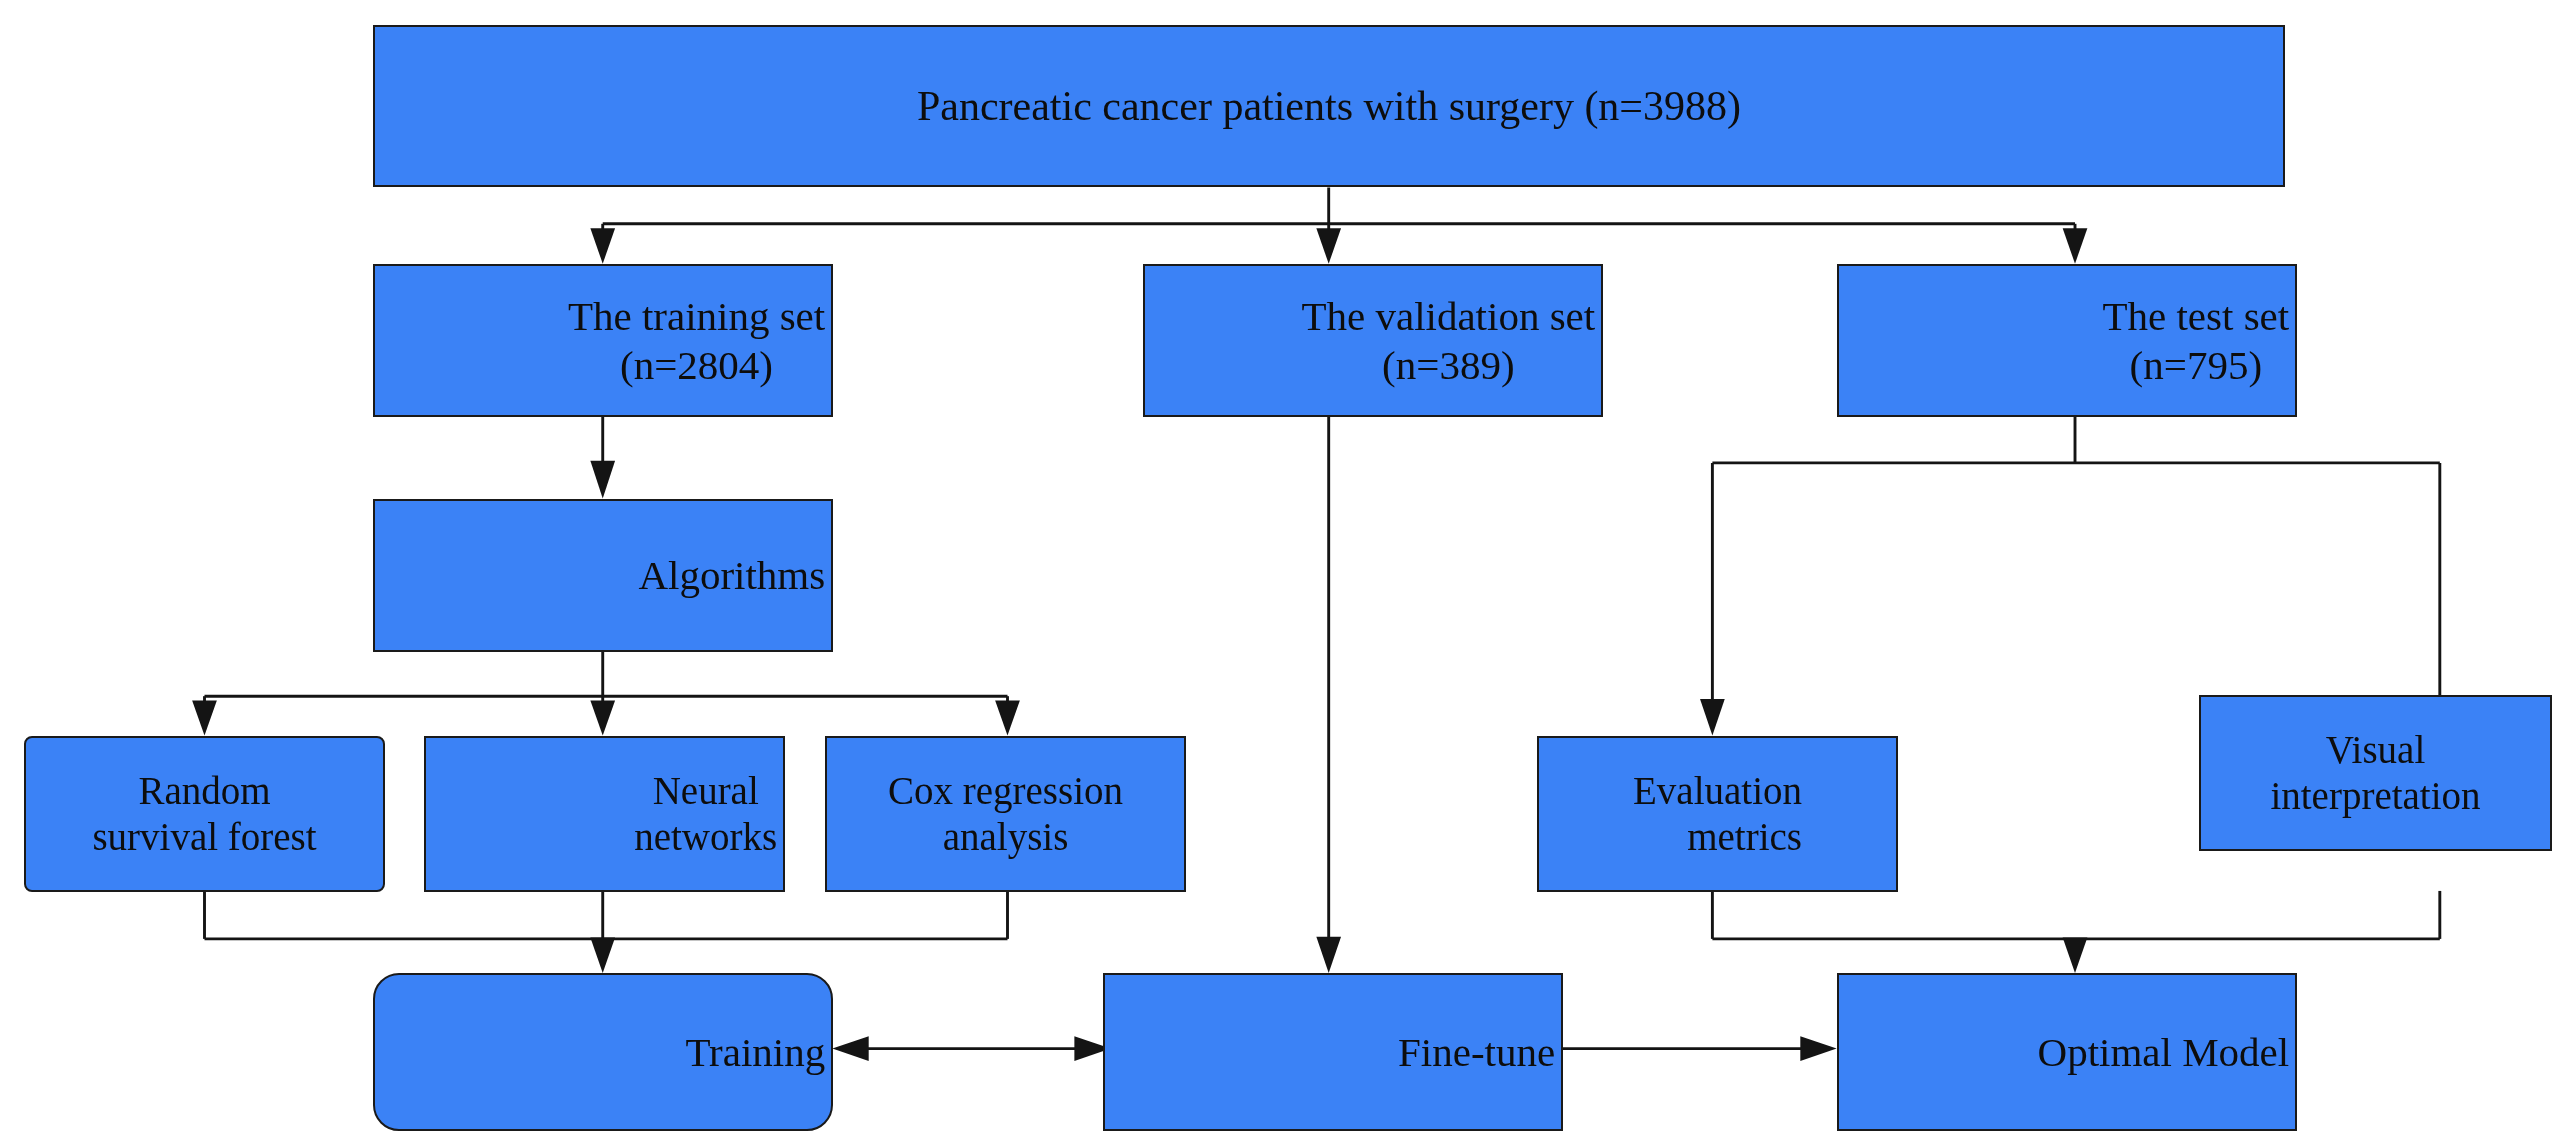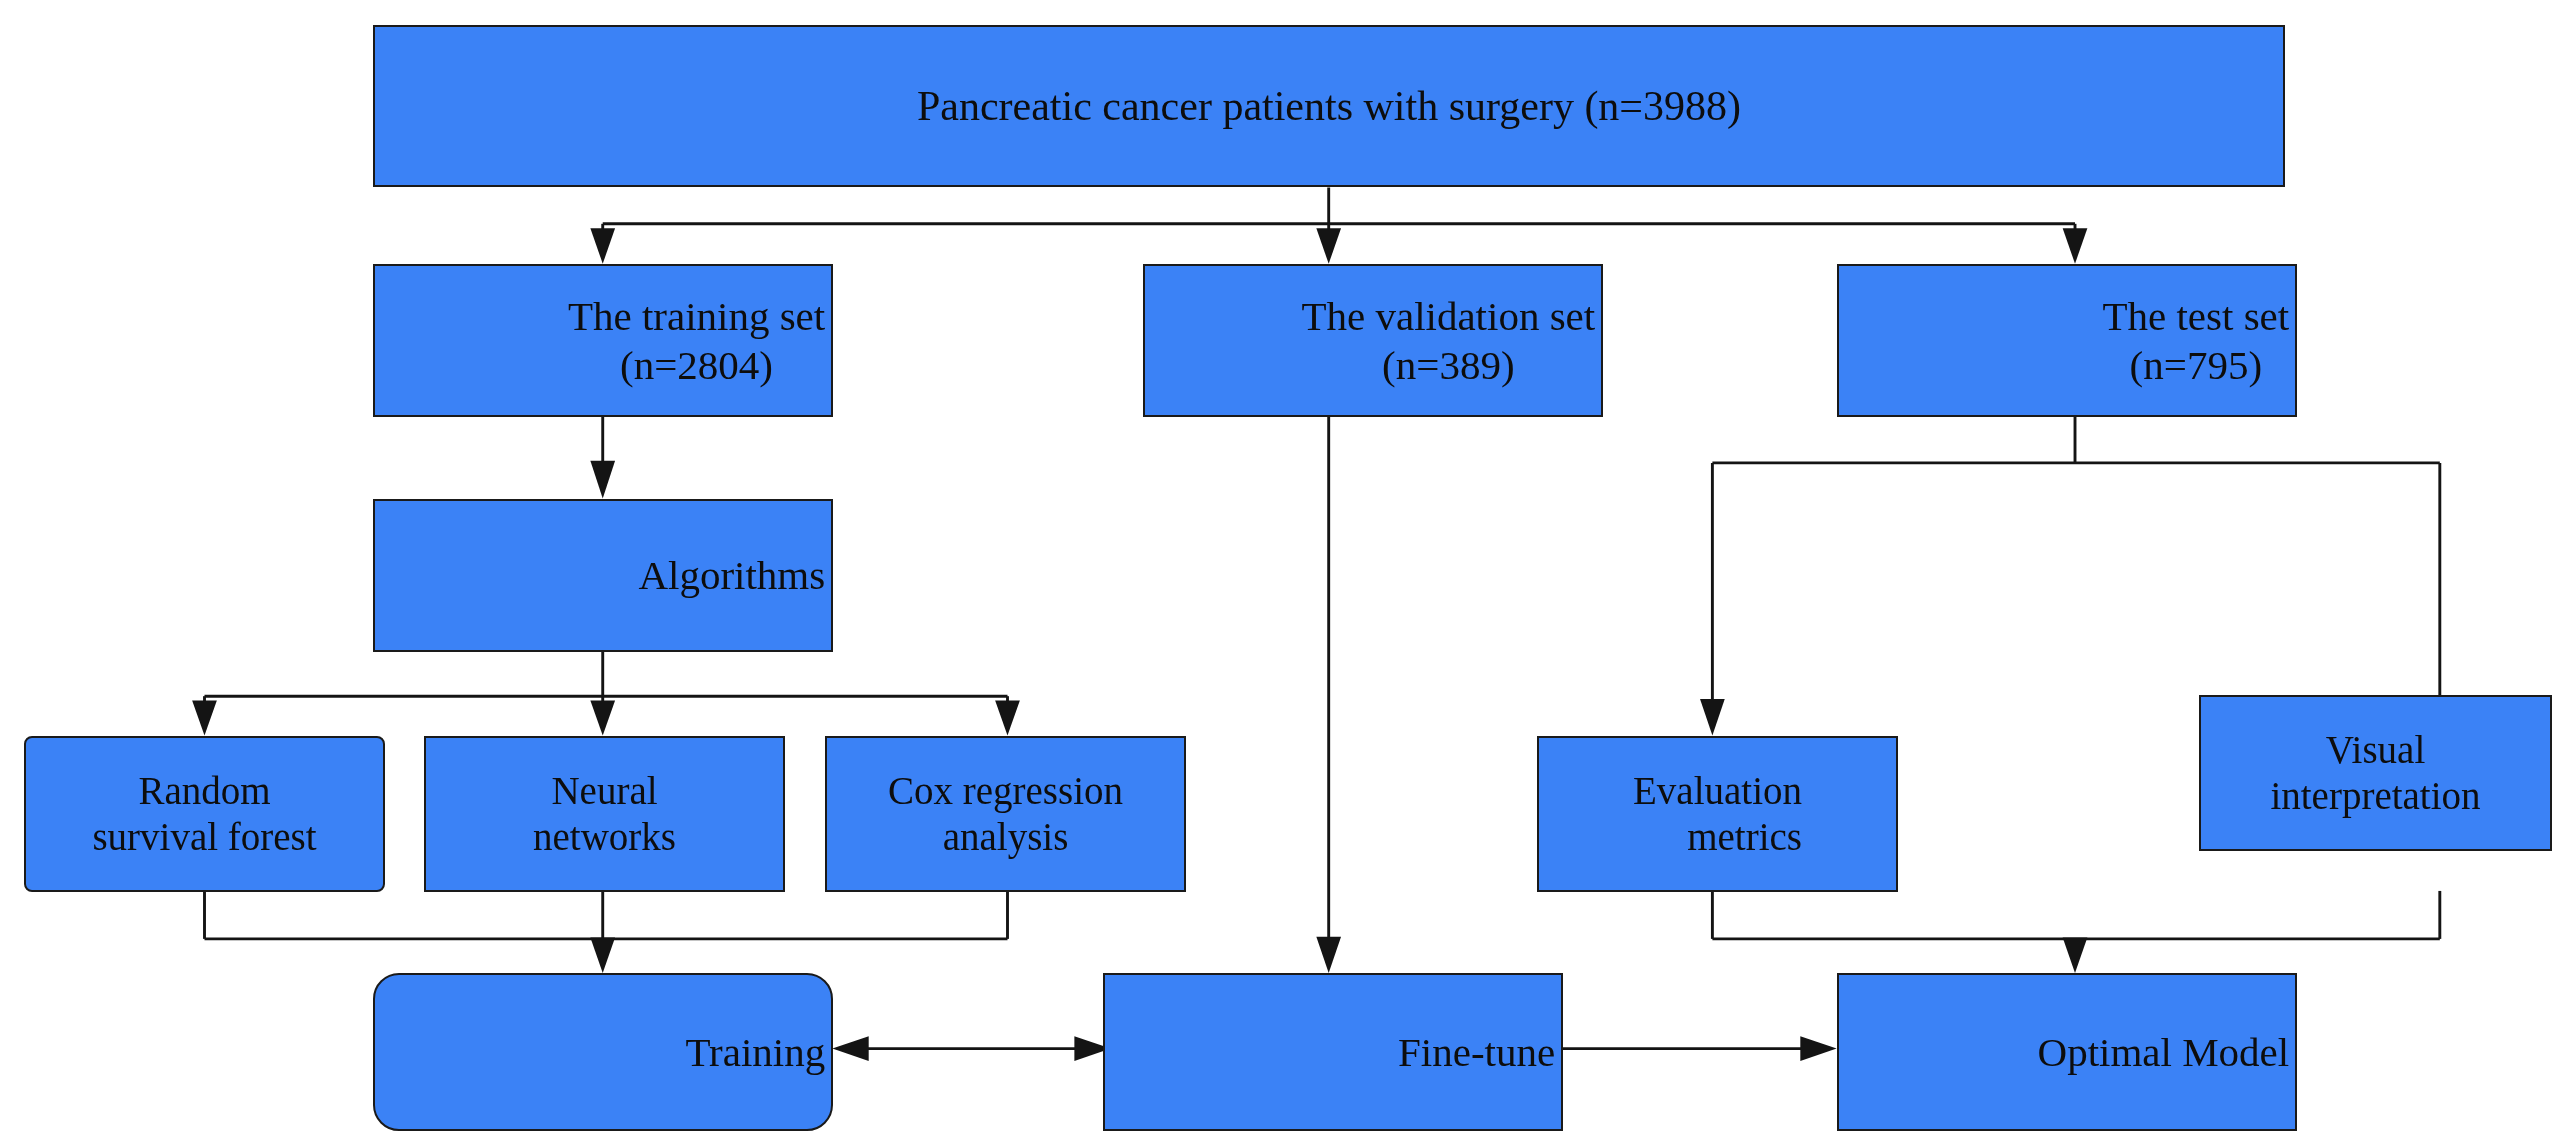--- a/index.html
+++ b/index.html
@@ -151,21 +151,21 @@
 
   <div class="node f-lg" style="left:373px; top:499px; width:460px; height:153px;">
     <span class="label">Algorithms</span>
   </div>
 
   <div class="node f-md" style="left:24px; top:736px; width:361px; height:156px;border-radius:8px;">
     <span class="label">Random
 survival forest</span>
   </div>
 
-  <div class="node f-md" style="left:424px; top:736px; width:361px; height:156px;">
+  <div class="node f-md" style="left:424px; top:736px; width:361px; height:156px;justify-content:flex-end;">
     <span class="label">Neural
 networks</span>
   </div>
 
   <div class="node f-md" style="left:825px; top:736px; width:361px; height:156px;align-items:center;">
     <span class="label">Cox regression
 analysis</span>
   </div>
 
   <div class="node f-md" style="left:1537px; top:736px; width:361px; height:156px;text-align:right;">

